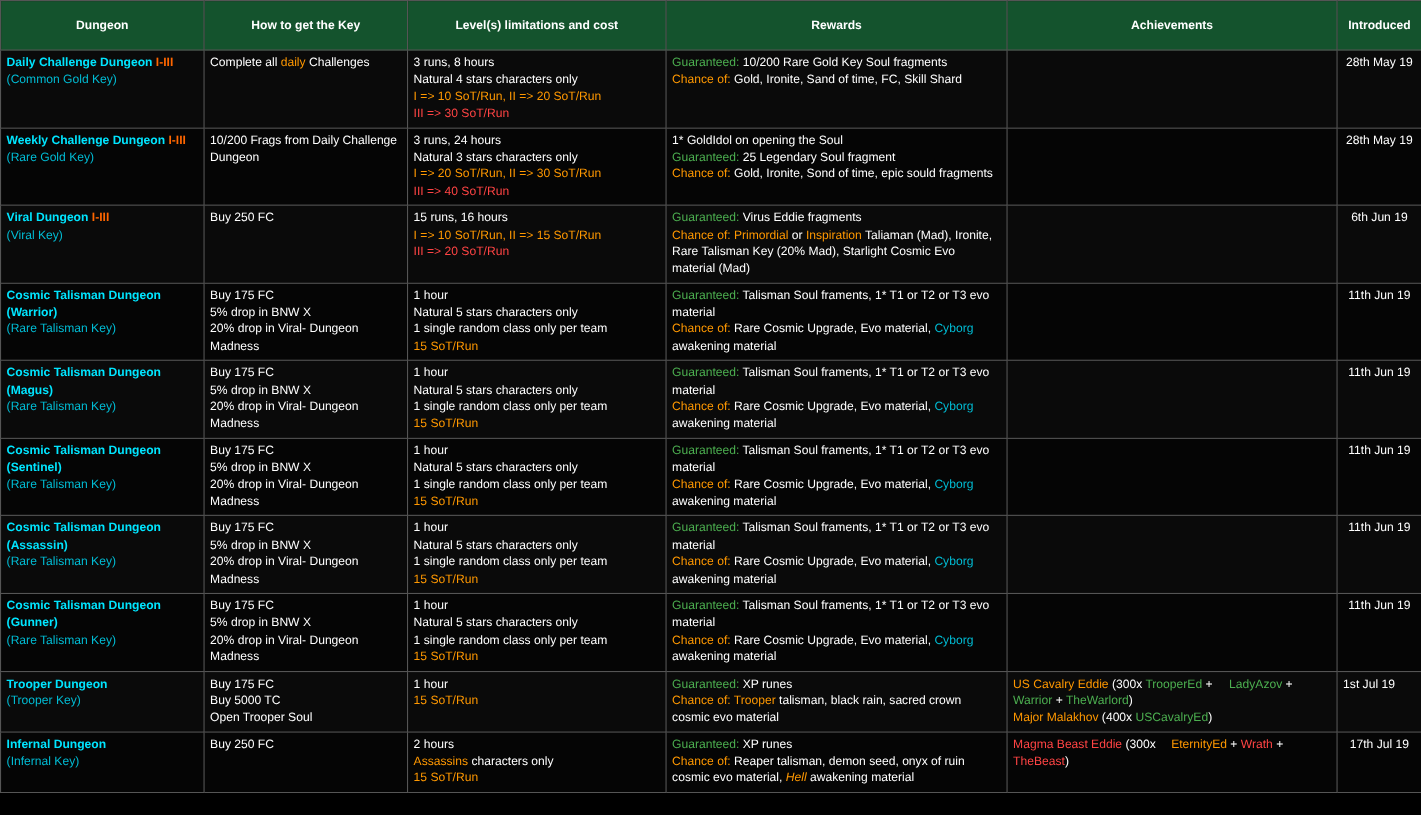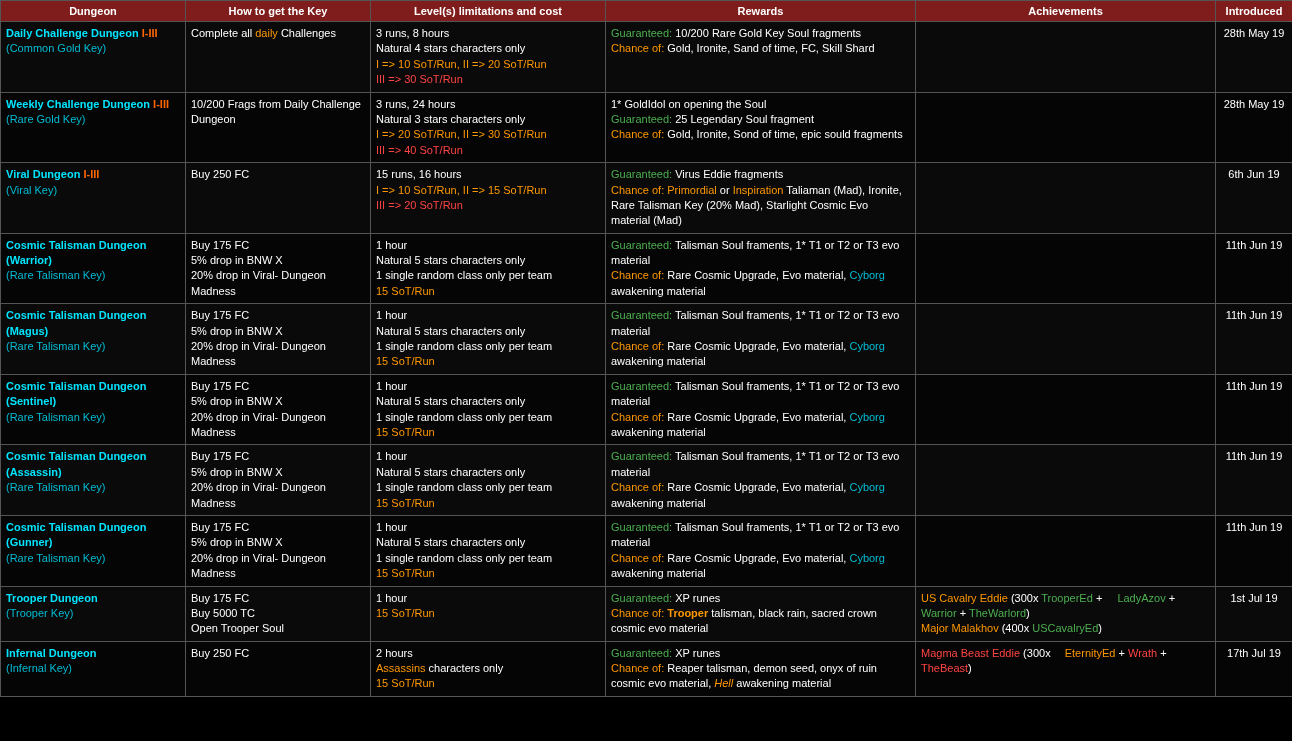--- a/index.html
+++ b/index.html
@@ -8,24 +8,24 @@
       font-family: Arial, sans-serif;
       font-size: 11px;
       color: #fff;
     }
     table {
       width: 1292px;
       border-collapse: collapse;
       table-layout: fixed;
     }
     th {
-      background: #7f1d1d;
+      background: #14532d;
       color: #fff;
       border: 1px solid #555;
-      padding: 4px 5px;
+      padding: 16px 5px;
       text-align: center;
       font-weight: bold;
       font-size: 11px;
     }
     td {
       border: 1px solid #555;
       padding: 4px 5px;
       vertical-align: top;
       line-height: 1.4;
       background: #000;
@@ -128,23 +128,23 @@
         <td>Buy 175 FC<br>5% drop in BNW X<br>20% drop in Viral- Dungeon Madness</td>
         <td>1 hour<br>Natural 5 stars characters only<br>1 single random class only per team<br><span style="color:#ff9800;">15 SoT/Run</span></td>
         <td><span style="color:#4caf50;">Guaranteed:</span> Talisman Soul framents, 1* T1 or T2 or T3 evo material<br><span style="color:#ff9800;">Chance of:</span> Rare Cosmic Upgrade, Evo material, <span style="color:#00bcd4;">Cyborg</span> awakening material</td>
         <td></td>
         <td style="text-align: center;">11th Jun 19</td>
       </tr>
       <tr>
         <td><span class="dungeon-name">Trooper Dungeon</span><br><span class="cyan">(Trooper Key)</span></td>
         <td>Buy 175 FC<br>Buy 5000 TC<br>Open Trooper Soul</td>
         <td>1 hour<br><span style="color:#ff9800;">15 SoT/Run</span></td>
-        <td><span style="color:#4caf50;">Guaranteed:</span> XP runes<br><span style="color:#ff9800;">Chance of:</span> <span style="color:#ff9800;font-weight:bold;">Trooper</span> talisman, black rain, sacred crown cosmic evo material</td>
+        <td><span style="color:#4caf50;">Guaranteed:</span> XP runes<br><span style="color:#ff9800;">Chance of:</span> <span style="color:#ff9800;">Trooper</span> talisman, black rain, sacred crown cosmic evo material</td>
         <td><span style="color:#ff9800;">US Cavalry Eddie</span> (300x <span style="color:#4caf50;">TrooperEd</span> + <span style="color:#4caf50;margin-left:12px;">LadyAzov</span> + <span style="color:#4caf50;">Warrior</span> + <span style="color:#4caf50;">TheWarlord</span>)<br><span style="color:#ff9800;">Major Malakhov</span> (400x <span style="color:#4caf50;">USCavalryEd</span>)</td>
-        <td style="text-align: center;">1st Jul 19</td>
+        <td style="text-align: left;">1st Jul 19</td>
       </tr>
       <tr>
         <td><span class="dungeon-name">Infernal Dungeon</span><br><span class="cyan">(Infernal Key)</span></td>
         <td>Buy 250 FC</td>
         <td>2 hours<br><span style="color:#ff9800;">Assassins</span> characters only<br><span style="color:#ff9800;">15 SoT/Run</span></td>
         <td><span style="color:#4caf50;">Guaranteed:</span> XP runes<br><span style="color:#ff9800;">Chance of:</span> Reaper talisman, demon seed, onyx of ruin cosmic evo material, <span style="color:#ff9800;font-style:italic;">Hell</span> awakening material</td>
         <td><span style="color:#ff4444;">Magma Beast Eddie</span> (300x <span style="color:#ff9800;margin-left:11px;">EternityEd</span> + <span style="color:#ff4444;">Wrath</span> + <span style="color:#ff4444;">TheBeast</span>)</td>
         <td style="text-align: center;">17th Jul 19</td>
       </tr>
     </tbody>

